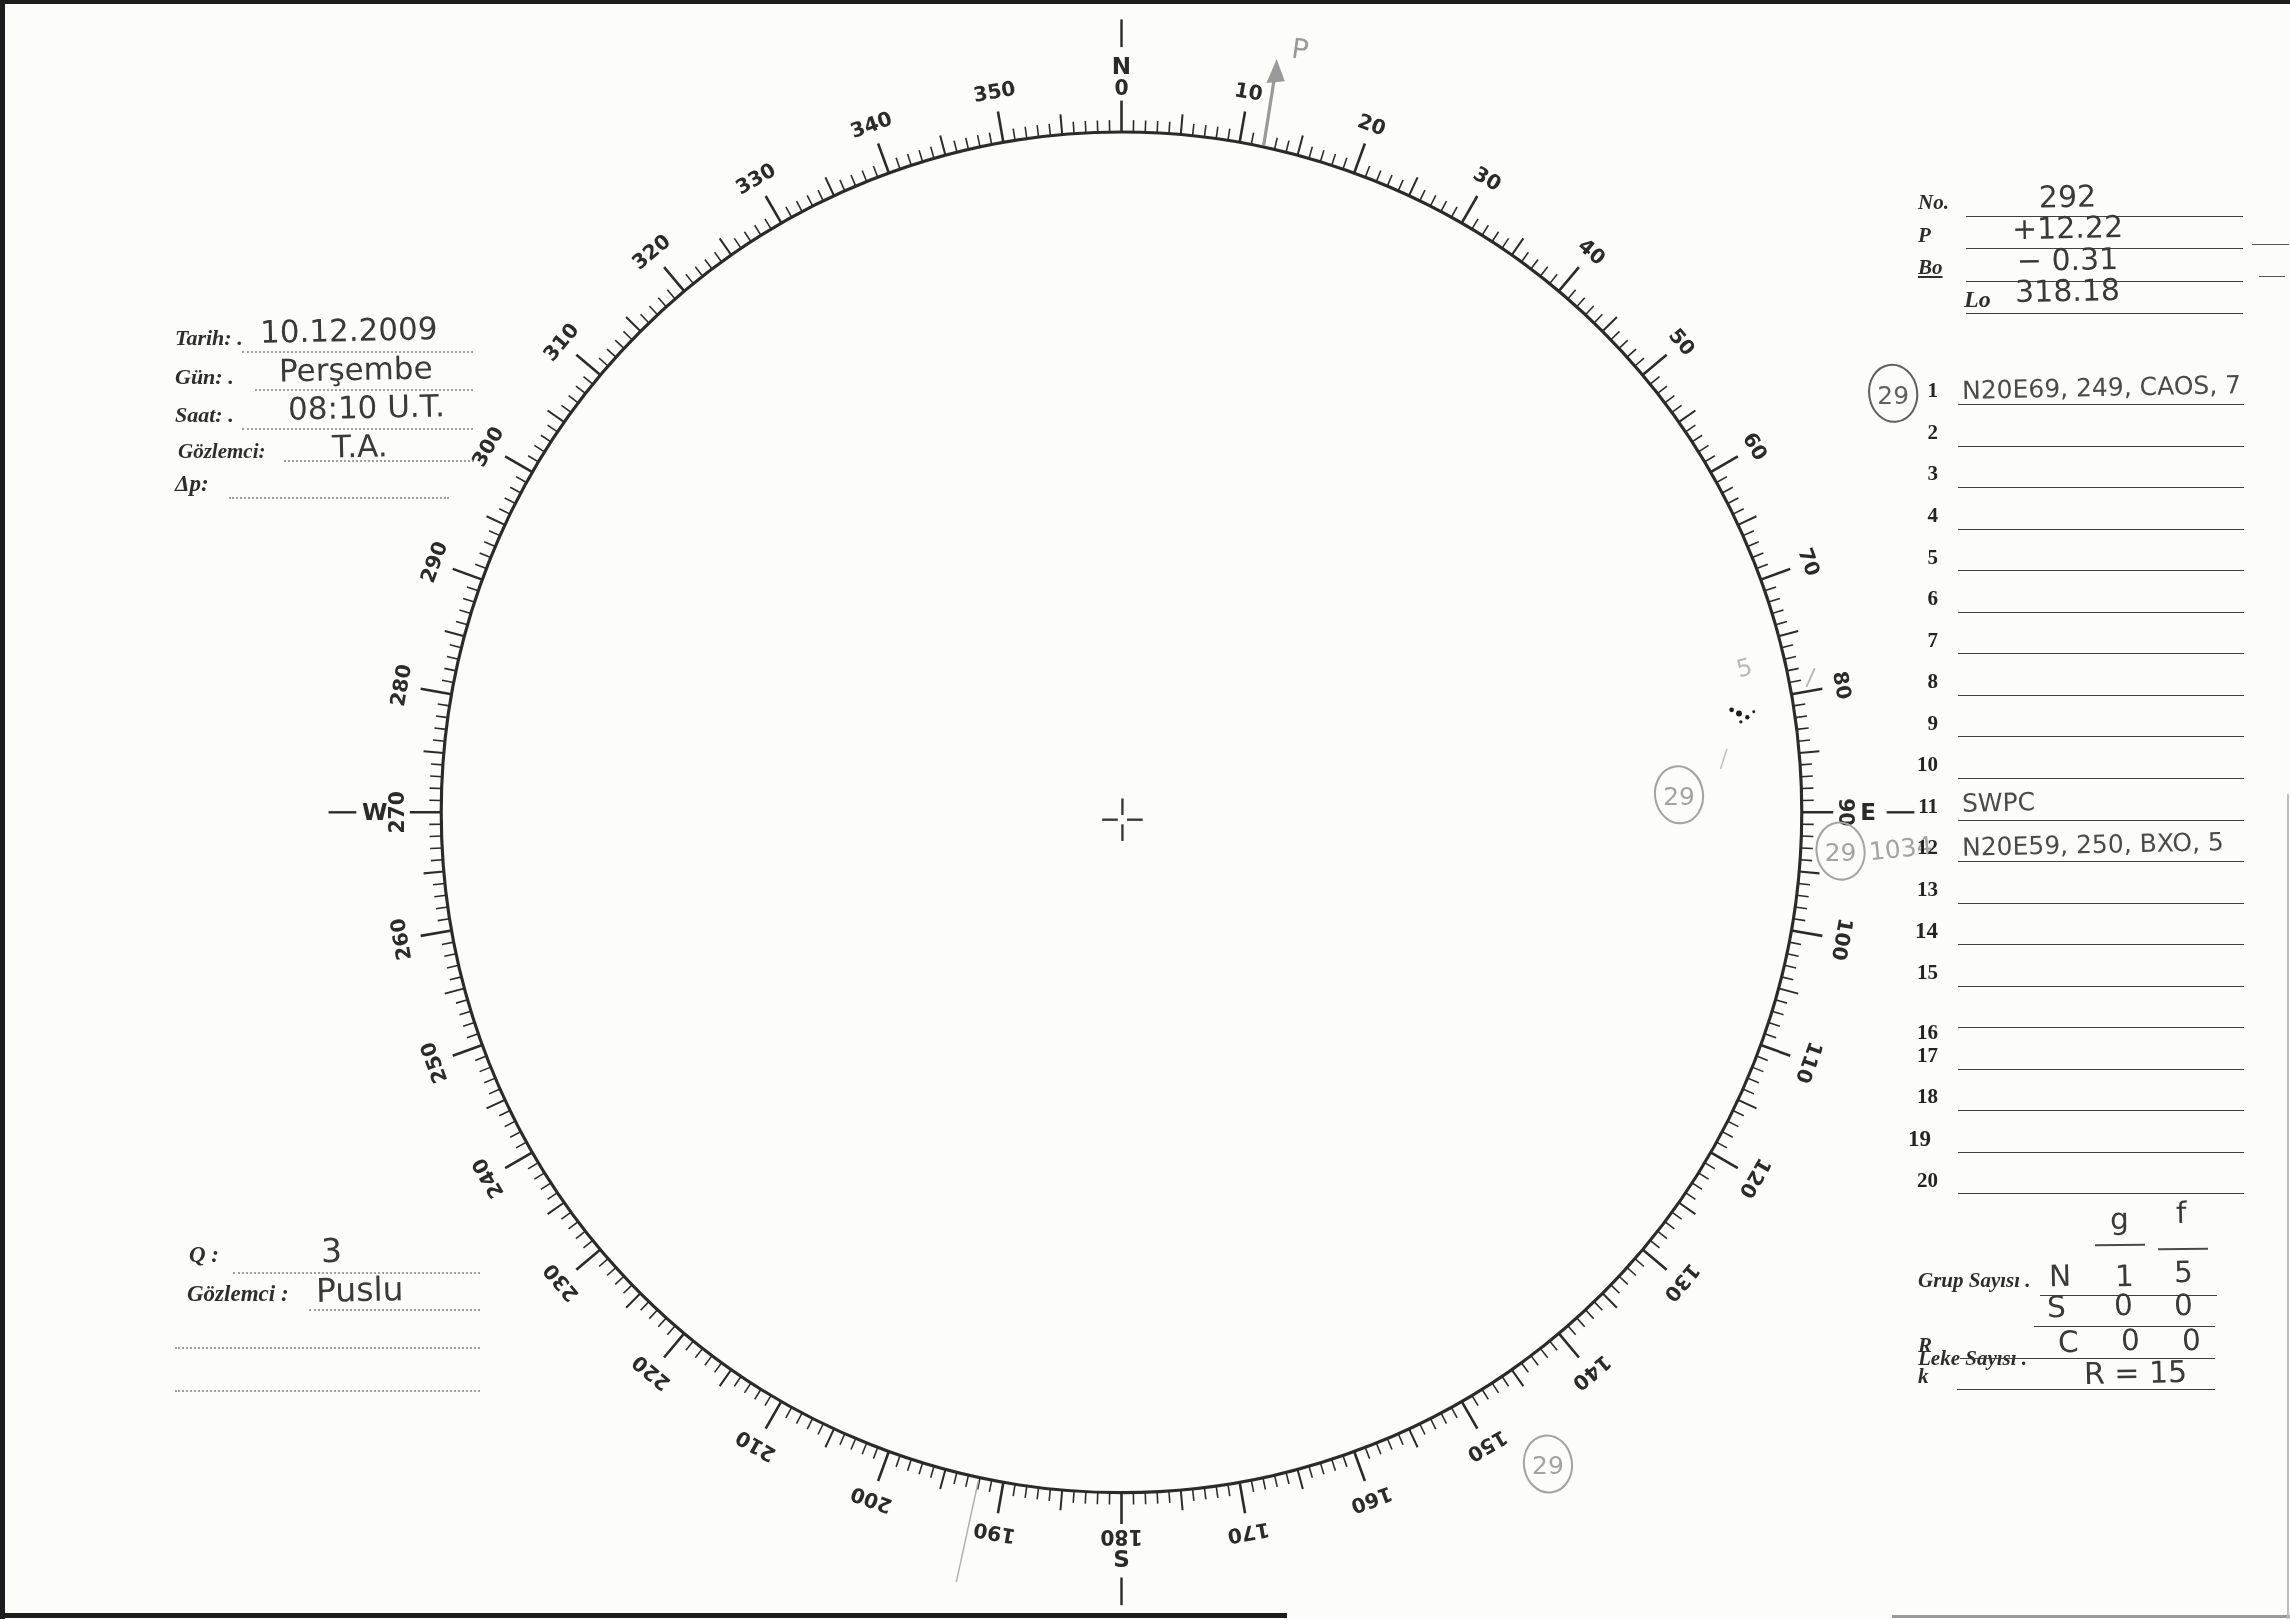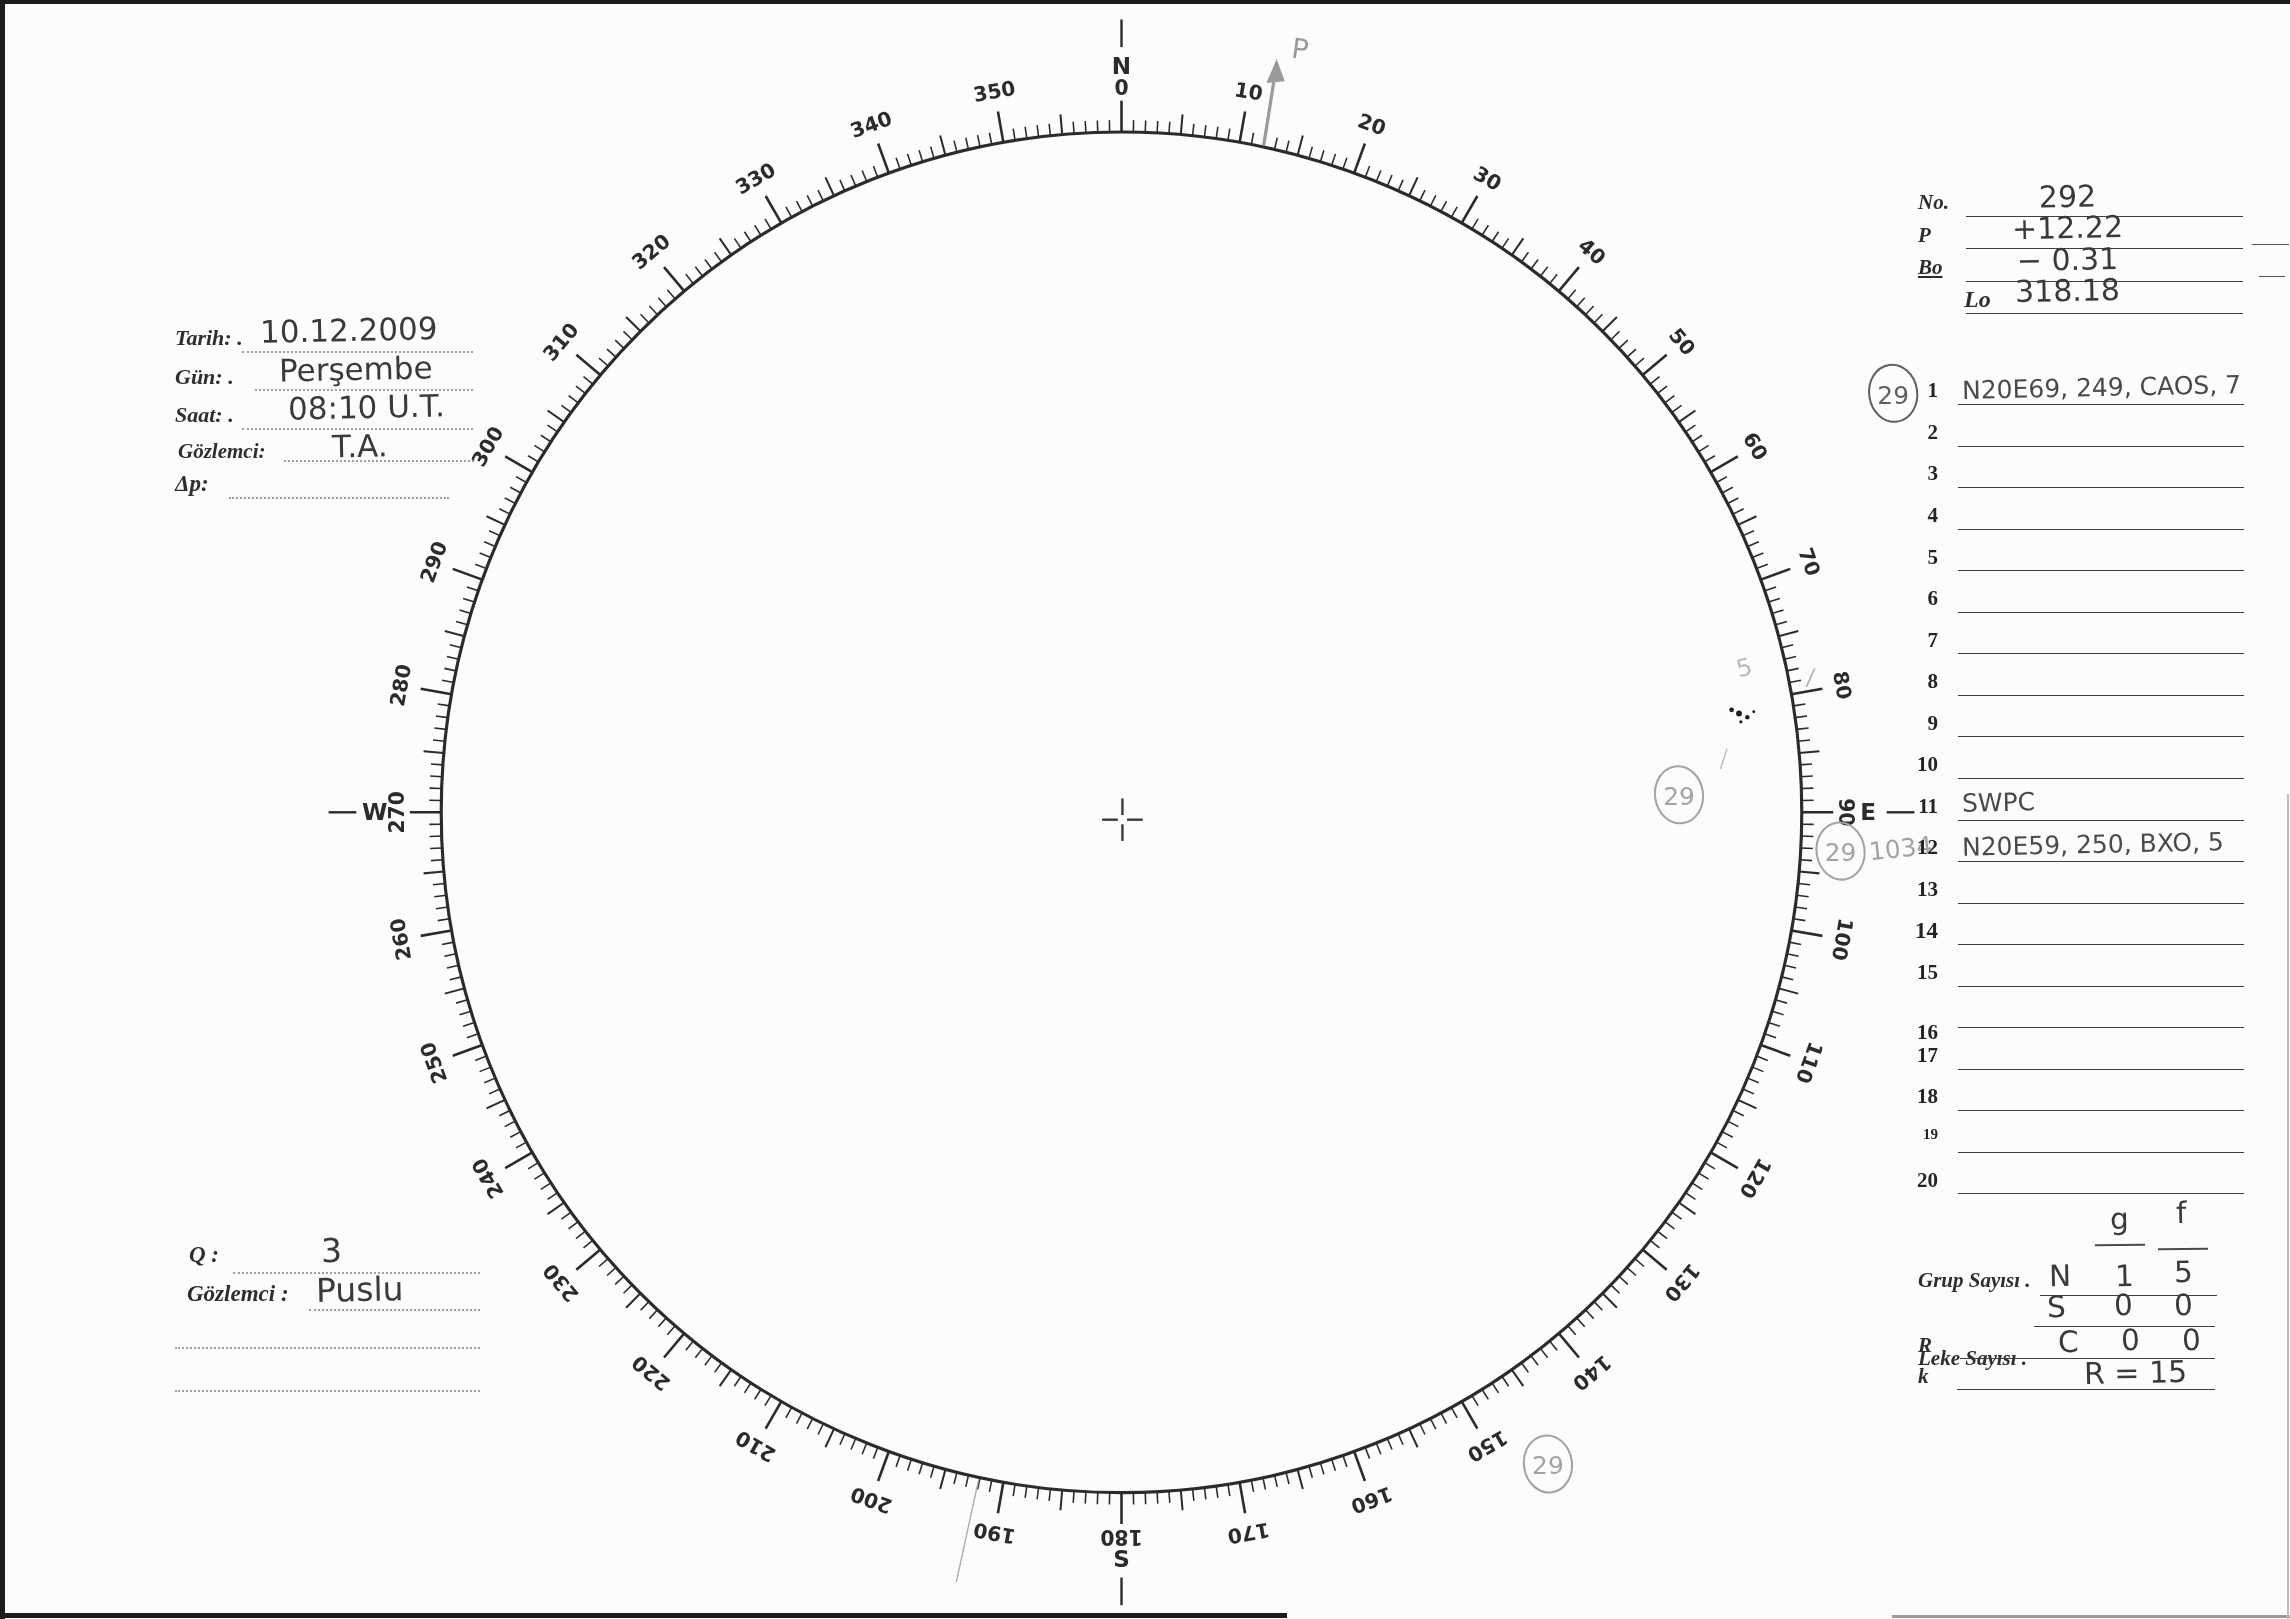--- a/index.html
+++ b/index.html
@@ -592,18 +592,18 @@
     <div class="abs listnum" style="left: 1901px; top: 918px; width: 37px; font-size: 23px;">14</div>
     <div class="abs solidline" style="left: 1958px; top: 944px; width: 286px;"></div>
     <div class="abs listnum" style="left: 1901px; top: 960px; width: 37px; font-size: 21px;">15</div>
     <div class="abs solidline" style="left: 1958px; top: 986px; width: 286px;"></div>
     <div class="abs listnum" style="left: 1901px; top: 1001px; width: 37px; font-size: 21px; margin-top: 19px;">16</div>
     <div class="abs solidline" style="left: 1958px; top: 1027px; width: 286px;"></div>
     <div class="abs listnum" style="left: 1901px; top: 1043px; width: 37px; font-size: 21px;">17</div>
     <div class="abs solidline" style="left: 1958px; top: 1069px; width: 286px;"></div>
     <div class="abs listnum" style="left: 1901px; top: 1084px; width: 37px; font-size: 21px;">18</div>
     <div class="abs solidline" style="left: 1958px; top: 1110px; width: 286px;"></div>
-    <div class="abs listnum" style="left: 1901px; top: 1126px; width: 37px; font-size: 15px;">19</div>
+    <div class="abs listnum" style="left: 1901px; top: 1126px; width: 37px; font-size: 23px; text-align: center;">19</div>
     <div class="abs solidline" style="left: 1958px; top: 1152px; width: 286px;"></div>
     <div class="abs listnum" style="left: 1901px; top: 1168px; width: 37px; font-size: 21px;">20</div>
     <div class="abs solidline" style="left: 1958px; top: 1193px; width: 286px;"></div>
   </div>
 
 
 </body></html>

